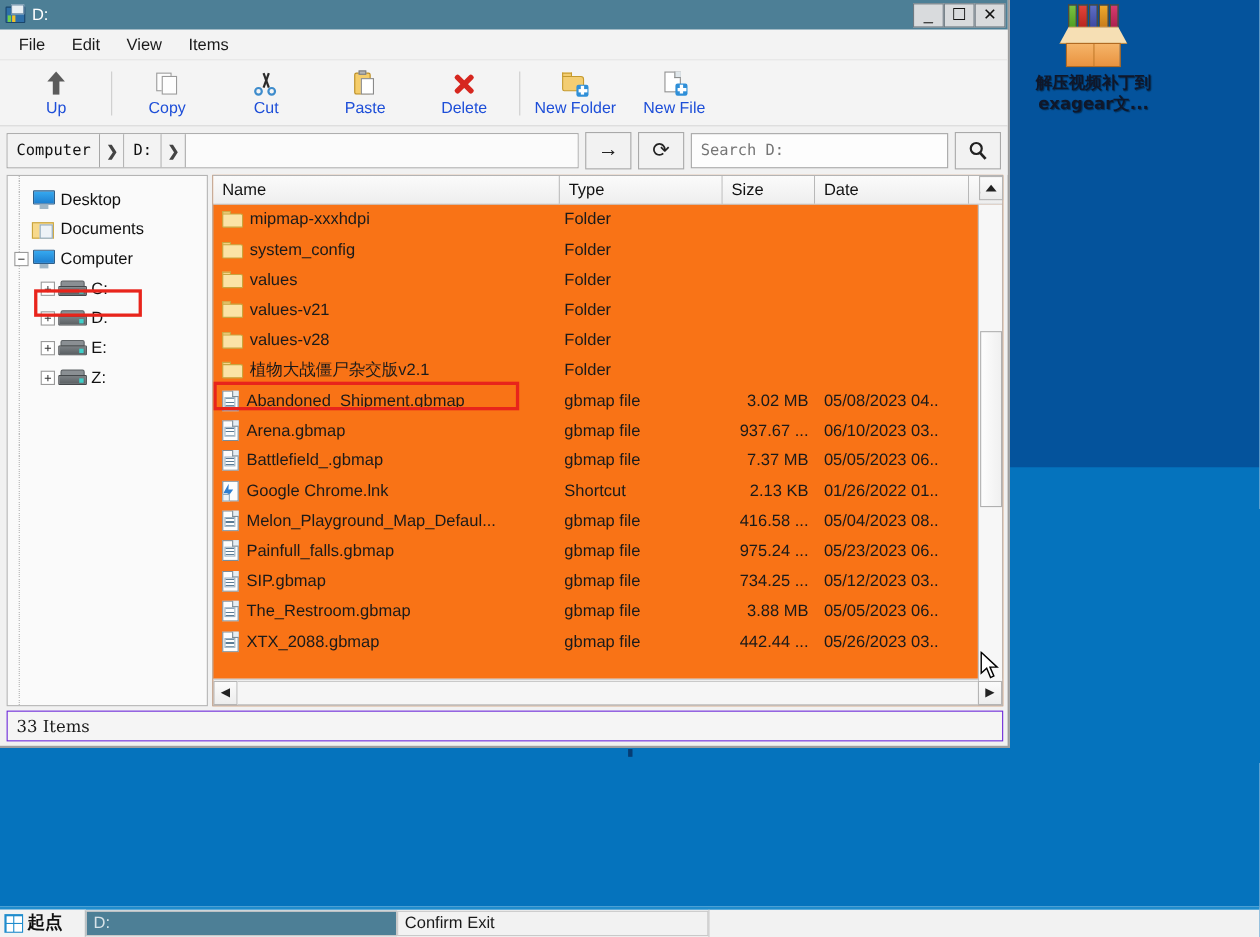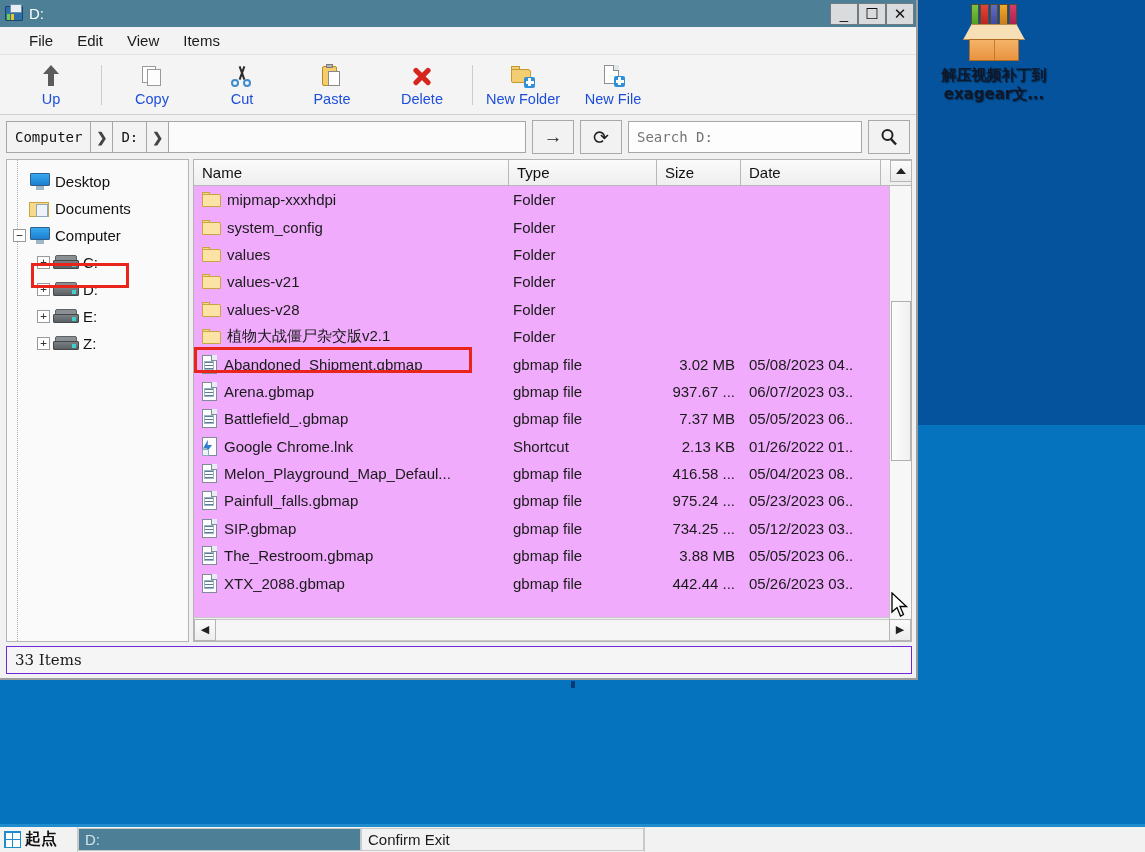--- a/index.html
+++ b/index.html
@@ -75,21 +75,21 @@
   #titlebar .ttitle { color: #ffffff; font-size: 15px; flex: 1; }
   #titlebar .btns { display: flex; gap: 0px; margin-right: 2px; }
   #titlebar .btns button {
     width: 28px; height: 22px; background: #d9dbdd; border: 1px solid #6f7a82;
     font-size: 15px; line-height: 1; color: #111; cursor: default;
     display: flex; align-items: center; justify-content: center;
     font-family: "Liberation Sans", sans-serif;
   }
 
   #menubar {
-    height: 28px; display: flex; align-items: center; gap: 6px; padding-left: 20px;
+    height: 28px; display: flex; align-items: center; gap: 6px; padding-left: 8px;
     background: #f3f3f3; border-bottom: 1px solid #e2e2e2; flex: none;
   }
   #menubar .mi { padding: 2px 9px; font-size: 15px; color: #1a1a1a; cursor: default; }
 
   #toolbar {
     height: 60px; background: #f4f4f4; border-bottom: 1px solid #cfcfcf;
     display: flex; align-items: center; padding: 0 6px; flex: none;
   }
   .tbtn { width: 90px; height: 54px; display: flex; flex-direction: column;
     align-items: center; justify-content: center; gap: 2px; cursor: default; }
@@ -193,21 +193,21 @@
   .ic-drive .led { position:absolute; right:3px; top:8px; width:4px; height:4px; background:#3fd0c9; }
   .tlabel { font-size: 15px; }
   .tdot { position:absolute; left:10px; top:0; bottom:0; width:1px;
     background: repeating-linear-gradient(#b0b0b0 0 1px, transparent 1px 2px); }
   #hl-tree {
     position: absolute; left: 24px; top: 103px; width: 98px; height: 25px;
     border: 3px solid #e8241b; pointer-events: none;
   }
 
   #listpane { flex: 1; display: flex; flex-direction: column; min-width: 0;
-    border: 1px solid #b4b4b4; background: #f0abfc; position: relative; }
+    border: 1px solid #b4b4b4; background: #f97316; position: relative; }
   #hdrrow { display: flex; height: 26px; background: #f2f2f2; border-bottom: 1px solid #b8b8b8; flex: none; }
   .hcell {
     border-right: 1px solid #b8b8b8; display: flex; align-items: center;
     padding-left: 8px; font-size: 15px; color: #111; cursor: default;
     background: linear-gradient(#fbfbfb,#eeeeee);
   }
   .hsort { width: 30px; display:flex; align-items:center; justify-content:center;
     background: linear-gradient(#fbfbfb,#eeeeee); cursor: default; }
   .hsort .tri { width:0;height:0;border-left:6px solid transparent;border-right:6px solid transparent;border-bottom:7px solid #222; }
 
@@ -574,21 +574,21 @@
           <span class="cname">
               <span class="ic-file">
                 <i class="pg"></i>
                 <i class="cr"></i>
                 <i class="lines"></i>
               </span>
               <span>Arena.gbmap</span>
             </span>
           <span class="ctype">gbmap file</span>
           <span class="csize">937.67 ...</span>
-          <span class="cdate">06/07/2023 03..</span>
+          <span class="cdate">06/10/2023 03..</span>
         </div>
         <div class="frow">
           <span class="cname">
               <span class="ic-file">
                 <i class="pg"></i>
                 <i class="cr"></i>
                 <i class="lines"></i>
               </span>
               <span>Battlefield_.gbmap</span>
             </span>

